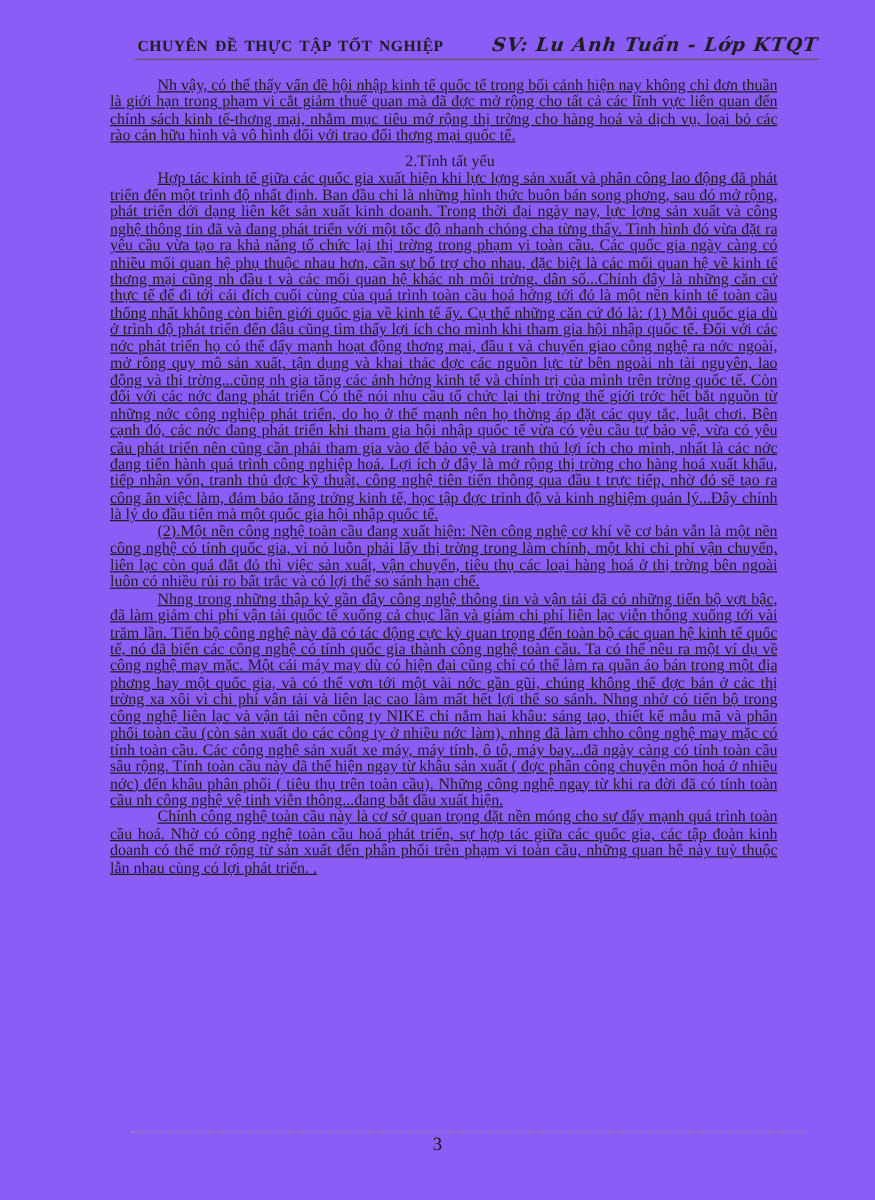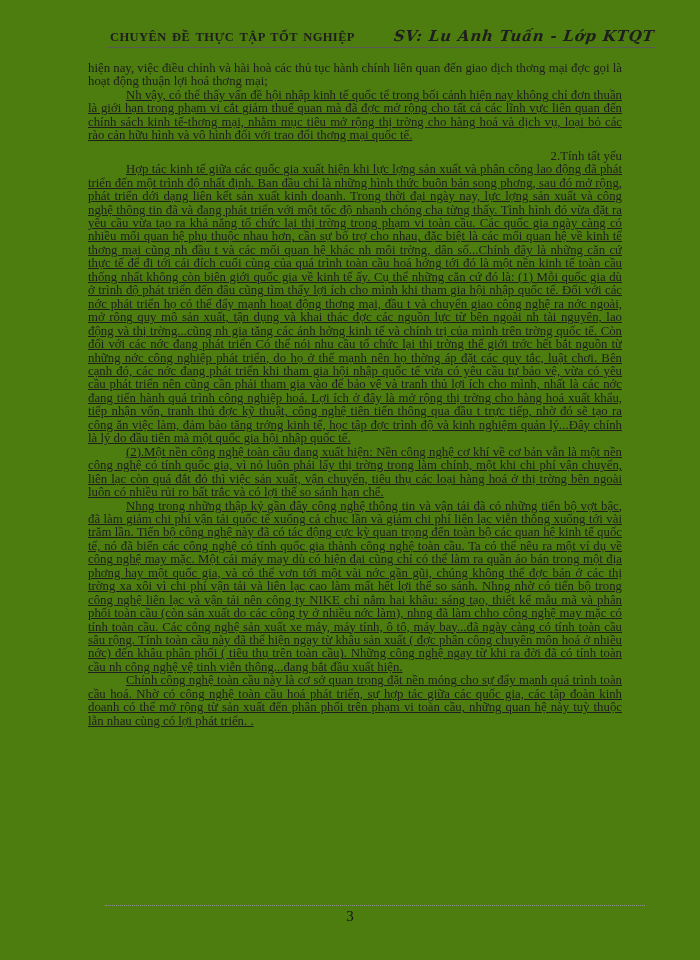--- a/index.html
+++ b/index.html
@@ -4,21 +4,21 @@
 <style>
   html, body {
     margin: 0;
     padding: 0;
     background: #ffffff;
   }
   .page {
     position: relative;
     width: 700px;
     height: 960px;
-    background: #4d7c0f;
+    background: #8b5cf6;
     font-family: "Liberation Serif", serif;
     color: #1e1e1e;
     overflow: hidden;
   }
   
   .hdr {
     position: absolute;
     top: 27px;
     left: 110px;
     width: 545px;
@@ -63,21 +63,21 @@
   }
   .doc-body p { margin: 0; padding: 0; }
   .pcont { text-indent: 0; }
   .pdash { text-indent: 11px; }
   .pind  { text-indent: 38px; text-decoration: underline; }
   .heading {
     font-size: 12.8px;
     font-weight: 400;
     margin: 7px 0 0 10px;
     padding: 0;
-    text-align: right;
+    text-align: center;
   }
   
   .foot-rule {
     position: absolute;
     top: 905px;
     left: 105px;
     width: 540px;
     border-top: 1px dotted #8a8a8a;
   }
   .page-num {
@@ -95,21 +95,20 @@
 
 <div class="page">
 
   <header class="hdr">
     <span class="hdr-title">CHUYÊN ĐỀ THỰC TẬP TỐT NGHIỆP</span>
     <span class="hdr-sig">SV: Lu Anh Tuấn - Lớp KTQT</span>
   </header>
   <div class="hdr-rule"></div>
 
   <main class="doc-body">
-    <p class="pcont">hiện nay, việc điều chỉnh và hài hoà các thủ tục hành chính liên quan đến giao dịch thơng mại đợc gọi là hoạt động thuận lợi hoá thơng mại;</p>
     <p class="pind">Nh vậy, có thể thấy vấn đề hội nhập kinh tế quốc tế trong bối cảnh hiện nay không chỉ đơn thuần là giới hạn trong phạm vi cắt giảm thuế quan mà đã đợc mở rộng cho tất cả các lĩnh vực liên quan đến chính sách kinh tế-thơng mại, nhằm mục tiêu mở rộng thị trờng cho hàng hoá và dịch vụ, loại bỏ các rào cản hữu hình và vô hình đối với trao đổi thơng mại quốc tế.</p>
     <h2 class="heading">2.Tính tất yếu</h2>
     <p class="pind">Hợp tác kinh tế giữa các quốc gia xuất hiện khi lực lợng sản xuất và phân công lao động đã phát triển đến một trình độ nhất định. Ban đầu chỉ là những hình thức buôn bán song phơng, sau đó mở rộng, phát triển dới dạng liên kết sản xuất kinh doanh. Trong thời đại ngày nay, lực lợng sản xuất và công nghệ thông tin đã và đang phát triển với một tốc độ nhanh chóng cha từng thấy. Tình hình đó vừa đặt ra yêu cầu vừa tạo ra khả năng tổ chức lại thị trờng trong phạm vi toàn cầu. Các quốc gia ngày càng có nhiều mối quan hệ phụ thuộc nhau hơn, cần sự bổ trợ cho nhau, đặc biệt là các mối quan hệ về kinh tế thơng mại cũng nh đầu t và các mối quan hệ khác nh môi trờng, dân số...Chính đây là những căn cứ thực tế để đi tới cái đích cuối cùng của quá trình toàn cầu hoá hớng tới đó là một nền kinh tế toàn cầu thống nhất không còn biên giới quốc gia về kinh tế ấy. Cụ thể những căn cứ đó là: (1) Mỗi quốc gia dù ở trình độ phát triển đến đâu cũng tìm thấy lợi ích cho mình khi tham gia hội nhập quốc tế. Đối với các nớc phát triển họ có thể đẩy mạnh hoạt động thơng mại, đầu t và chuyển giao công nghệ ra nớc ngoài, mở rông quy mô sản xuất, tận dụng và khai thác đợc các nguồn lực từ bên ngoài nh tài nguyên, lao động và thị trờng...cũng nh gia tăng các ảnh hởng kinh tế và chính trị của mình trên trờng quốc tế. Còn đối với các nớc đang phát triển Có thể nói nhu cầu tổ chức lại thị trờng thế giới trớc hết bắt nguồn từ những nớc công nghiệp phát triển, do họ ở thế mạnh nên họ thờng áp đặt các quy tắc, luật chơi. Bên cạnh đó, các nớc đang phát triển khi tham gia hội nhập quốc tế vừa có yêu cầu tự bảo vệ, vừa có yêu cầu phát triển nên cũng cần phải tham gia vào để bảo vệ và tranh thủ lợi ích cho mình, nhất là các nớc đang tiến hành quá trình công nghiệp hoá. Lợi ích ở đây là mở rộng thị trờng cho hàng hoá xuất khẩu, tiếp nhận vốn, tranh thủ đợc kỹ thuật, công nghệ tiên tiến thông qua đầu t trực tiếp, nhờ đó sẽ tạo ra công ăn việc làm, đảm bảo tăng trởng kinh tế, học tập đợc trình độ và kinh nghiệm quản lý...Đây chính là lý do đầu tiên mà một quốc gia hội nhập quốc tế.</p>
     <p class="pind">(2).Một nền công nghệ toàn cầu đang xuất hiện: Nền công nghệ cơ khí về cơ bản vẫn là một nền công nghệ có tính quốc gia, vì nó luôn phải lấy thị trờng trong làm chính, một khi chi phí vận chuyển, liên lạc còn quá đắt đỏ thì việc sản xuất, vận chuyển, tiêu thụ các loại hàng hoá ở thị trờng bên ngoài luôn có nhiều rủi ro bất trắc và có lợi thế so sánh hạn chế.</p>
     <p class="pind">Nhng trong những thập kỷ gần đây công nghệ thông tin và vận tải đã có những tiến bộ vợt bậc, đã làm giảm chi phí vận tải quốc tế xuống cả chục lần và giảm chi phí liên lạc viễn thông xuống tới vài trăm lần. Tiến bộ công nghệ này đã có tác động cực kỳ quan trọng đến toàn bộ các quan hệ kinh tế quốc tế, nó đã biến các công nghệ có tính quốc gia thành công nghệ toàn cầu. Ta có thể nêu ra một ví dụ về công nghệ may mặc. Một cái máy may dù có hiện đại cũng chỉ có thể làm ra quần áo bán trong một địa phơng hay một quốc gia, và có thể vơn tới một vài nớc gần gũi, chúng không thể đợc bán ở các thị trờng xa xôi vì chi phí vận tải và liên lạc cao làm mất hết lợi thế so sánh. Nhng nhờ có tiến bộ trong công nghệ liên lạc và vận tải nên công ty NIKE chỉ nắm hai khâu: sáng tạo, thiết kế mẫu mã và phân phối toàn cầu (còn sản xuất do các công ty ở nhiều nớc làm), nhng đã làm chho công nghệ may mặc có tính toàn cầu. Các công nghệ sản xuất xe máy, máy tính, ô tô, máy bay...đã ngày càng có tính toàn cầu sâu rộng. Tính toàn cầu này đã thể hiện ngay từ khâu sản xuất ( đợc phân công chuyên môn hoá ở nhiều nớc) đến khâu phân phối ( tiêu thụ trên toàn cầu). Những công nghệ ngay từ khi ra đời đã có tính toàn cầu nh công nghệ vệ tinh viễn thông...đang bắt đầu xuất hiện.</p>
     <p class="pind">Chính công nghệ toàn cầu này là cơ sở quan trọng đặt nền móng cho sự đẩy mạnh quá trình toàn cầu hoá. Nhờ có công nghệ toàn cầu hoá phát triển, sự hợp tác giữa các quốc gia, các tập đoàn kinh doanh có thể mở rộng từ sản xuất đến phân phối trên phạm vi toàn cầu, những quan hệ này tuỳ thuộc lẫn nhau cùng có lợi phát triển. .</p>
   </main>
 
   <div class="foot-rule"></div>
   <div class="page-num">3</div>

